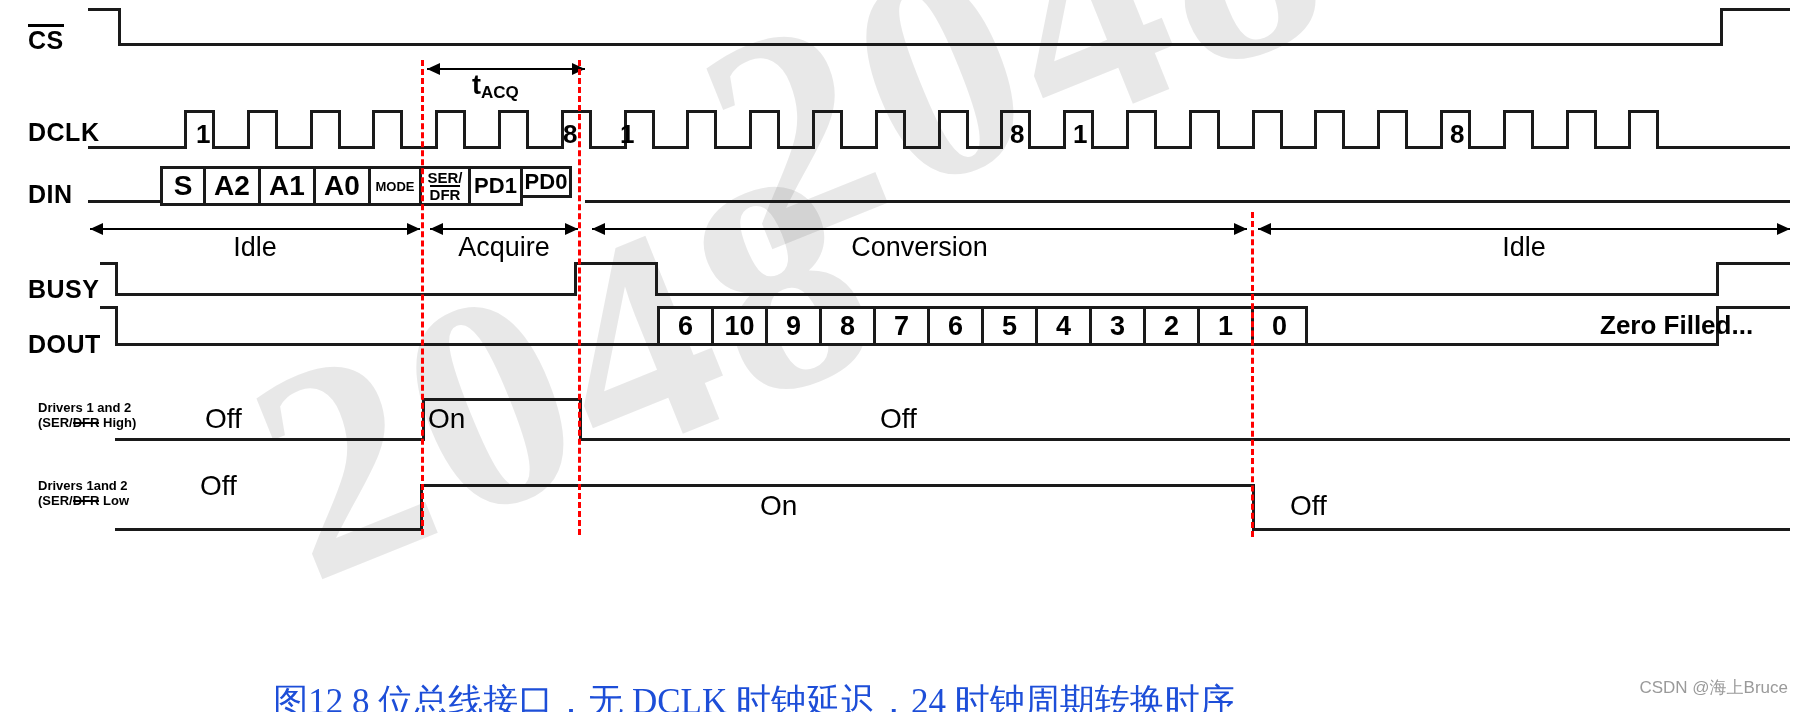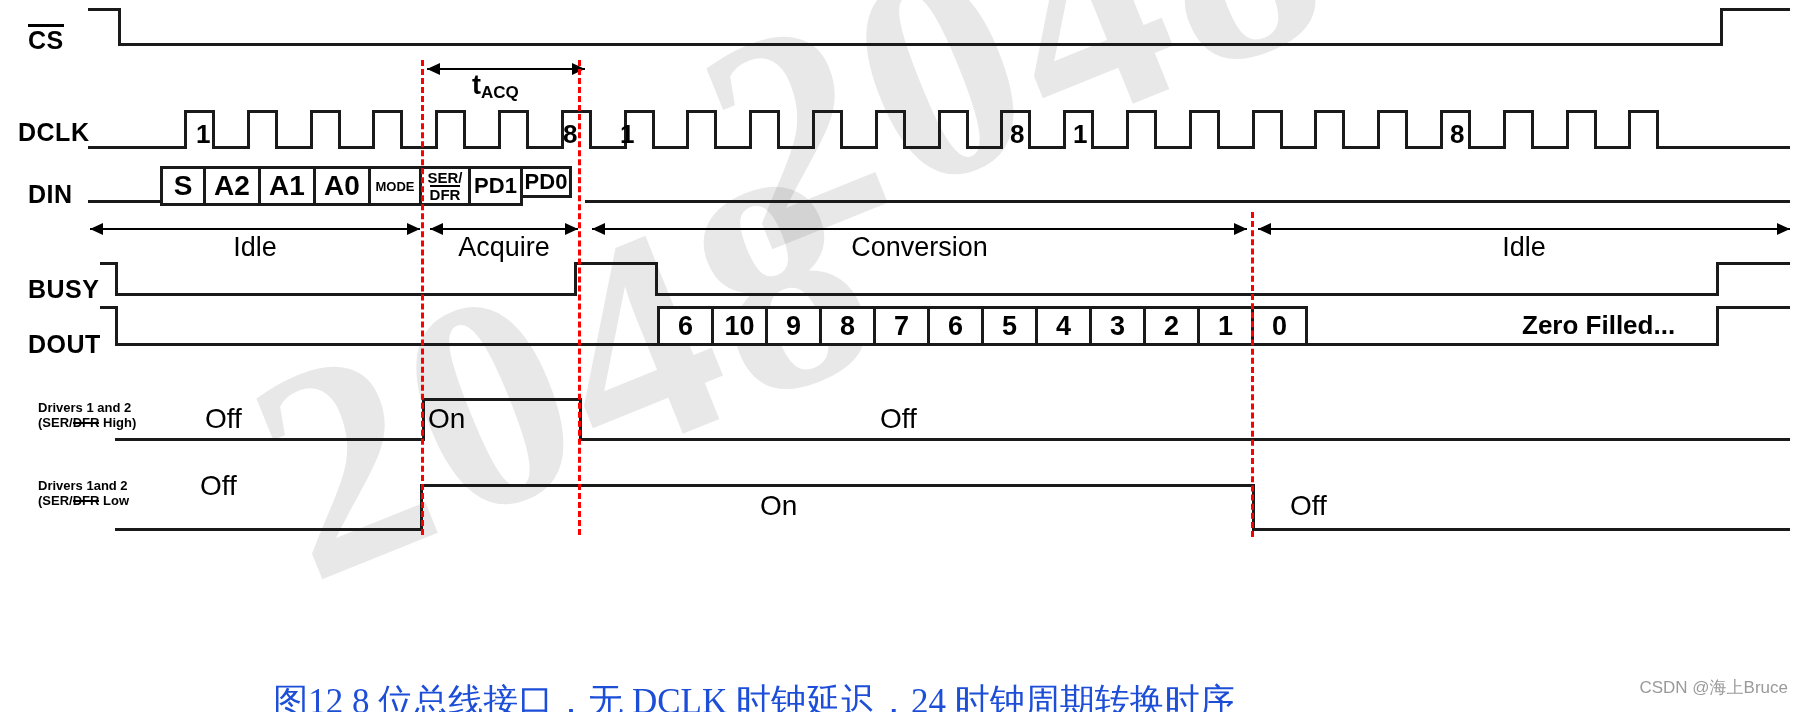--- a/index.html
+++ b/index.html
@@ -75,21 +75,21 @@
   <div class="v" style="left:118px;top:8px;height:38px;"></div>
   <div class="h" style="left:118px;top:43px;width:1605px;"></div>
   <div class="v" style="left:1720px;top:8px;height:38px;"></div>
   <div class="h" style="left:1720px;top:8px;width:70px;"></div>
 
   <div class="arrow" style="left:427px;top:68px;width:158px;"></div>
   <div style="position:absolute;left:472px;top:70px;font-size:27px;font-weight:700;">
     <span>t</span><span style="font-size:17px;vertical-align:-4px;">ACQ</span>
   </div>
 
-  <div class="siglabel" style="left:18px;top:118px;">
+  <div class="siglabel" style="left:28px;top:118px;">
     <span>DCLK</span>
   </div>
 
   <div class="h" style="left:88px;top:146px;width:96px;"></div>
 
   <div id="dclk-pulses">
       <div class="v" style="left:184.0px;top:110px;height:39px;"></div>
       <div class="h" style="left:184.0px;top:110px;width:31px;"></div>
       <div class="v" style="left:212.0px;top:110px;height:39px;"></div>
       <div class="h" style="left:212.0px;top:146px;width:37.8px;"></div>
@@ -292,21 +292,21 @@
       <div class="cell" style="left:1197px;top:306px;width:57px;height:40px;font-size:27px;">
         <span>1</span>
       </div>
       <div class="cell" style="left:1251px;top:306px;width:57px;height:40px;font-size:27px;">
         <span>0</span>
       </div>
     </div>
   <div class="h" style="left:1300px;top:343px;width:419px;"></div>
   <div class="v" style="left:1716px;top:306px;height:40px;"></div>
   <div class="h" style="left:1716px;top:306px;width:74px;"></div>
-  <div style="position:absolute;left:1522px;top:310px;font-size:26px;font-weight:700;white-space:nowrap;">Zero Filled...</div>
+  <div style="position:absolute;left:1600px;top:310px;font-size:26px;font-weight:700;white-space:nowrap;">Zero Filled...</div>
 
   <div class="siglabel sm" style="left:38px;top:400px;width:190px;">
     <span>Drivers 1 and 2</span><br>
     <span><span>(SER/</span><span class="strike">DFR</span><span> High)</span></span>
   </div>
   <div class="h" style="left:115px;top:438px;width:310px;"></div>
   <div class="v" style="left:422px;top:398px;height:43px;"></div>
   <div class="h" style="left:422px;top:398px;width:160px;"></div>
   <div class="v" style="left:579px;top:398px;height:43px;"></div>
   <div class="h" style="left:579px;top:438px;width:1211px;"></div>

